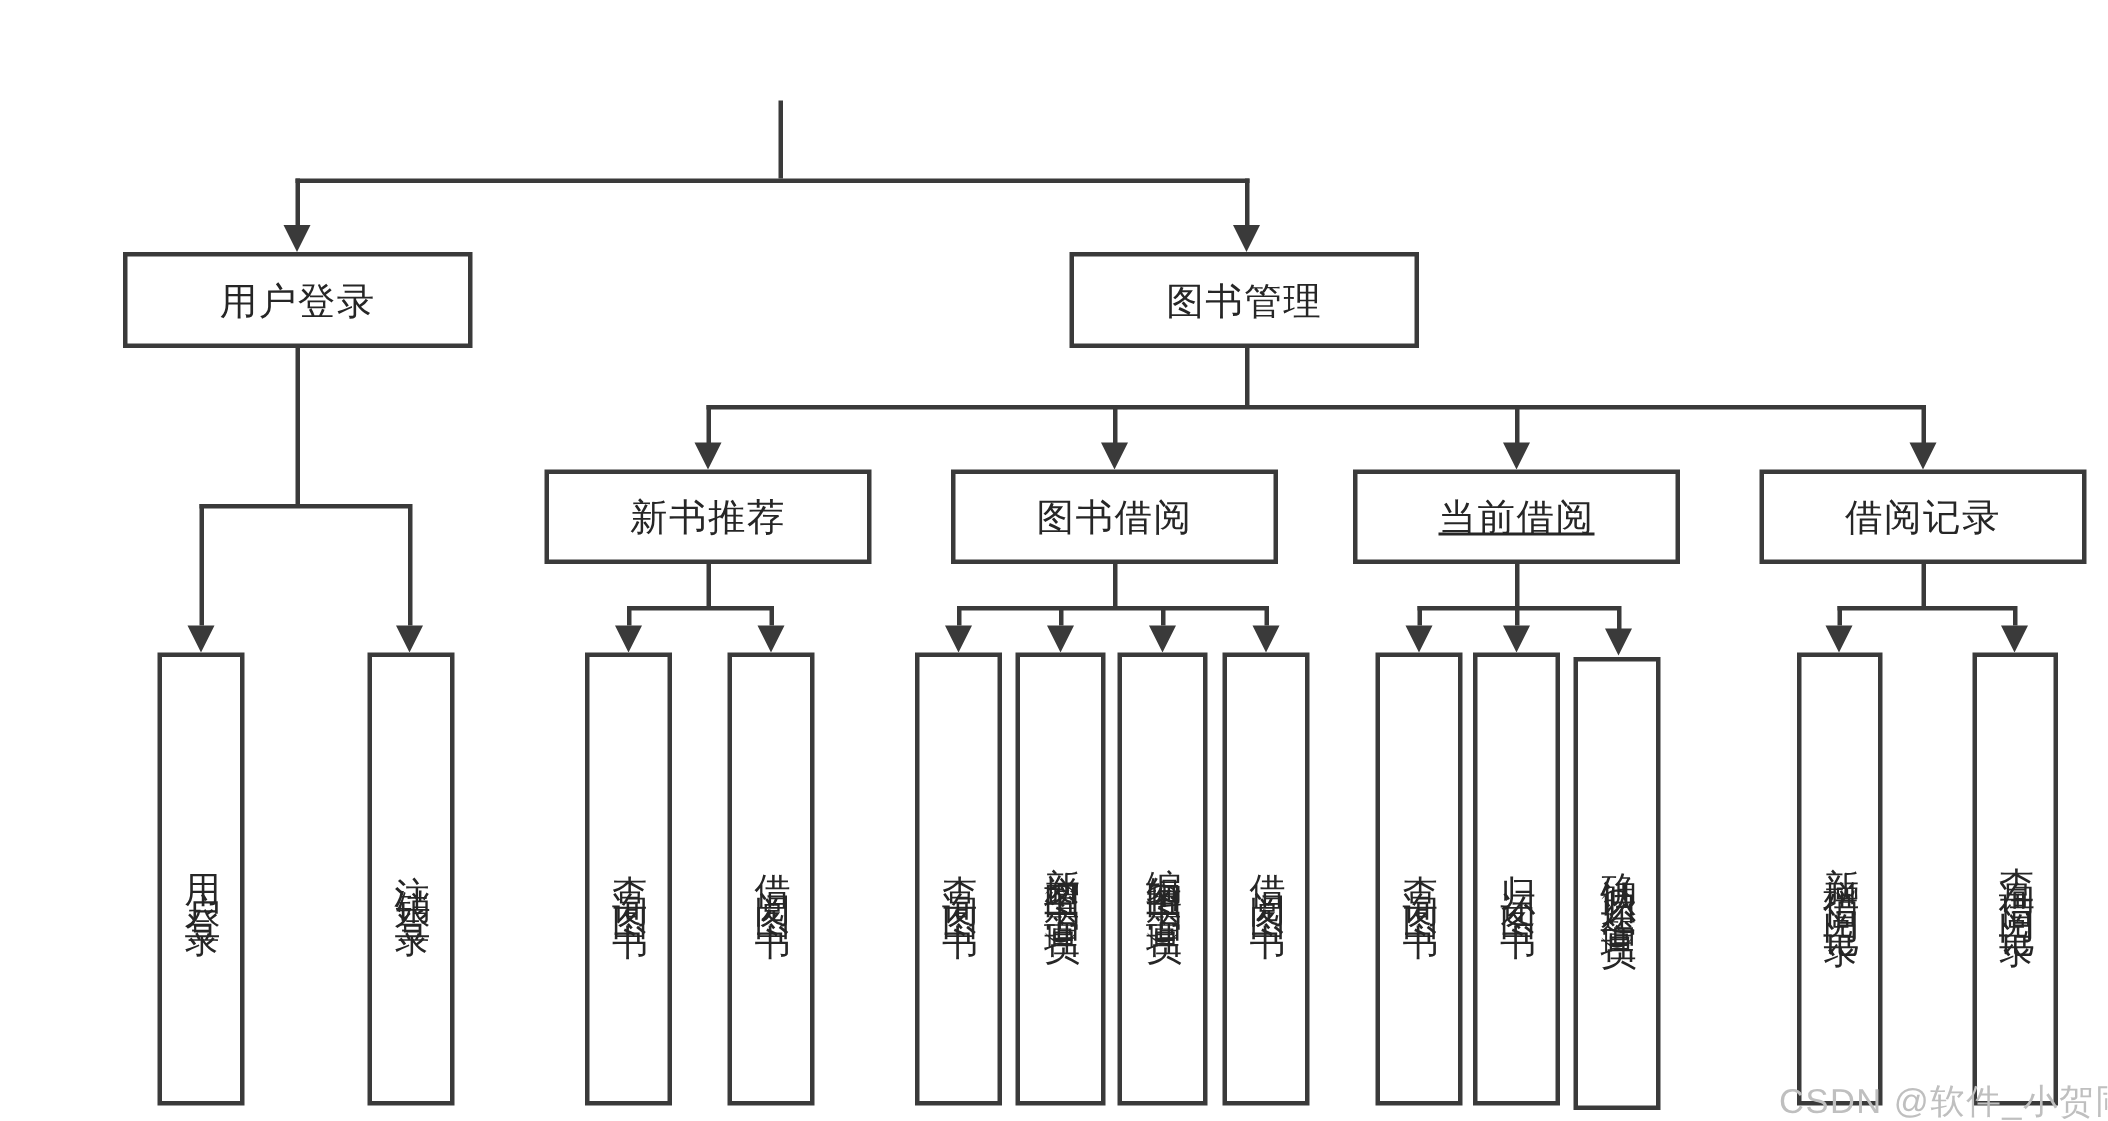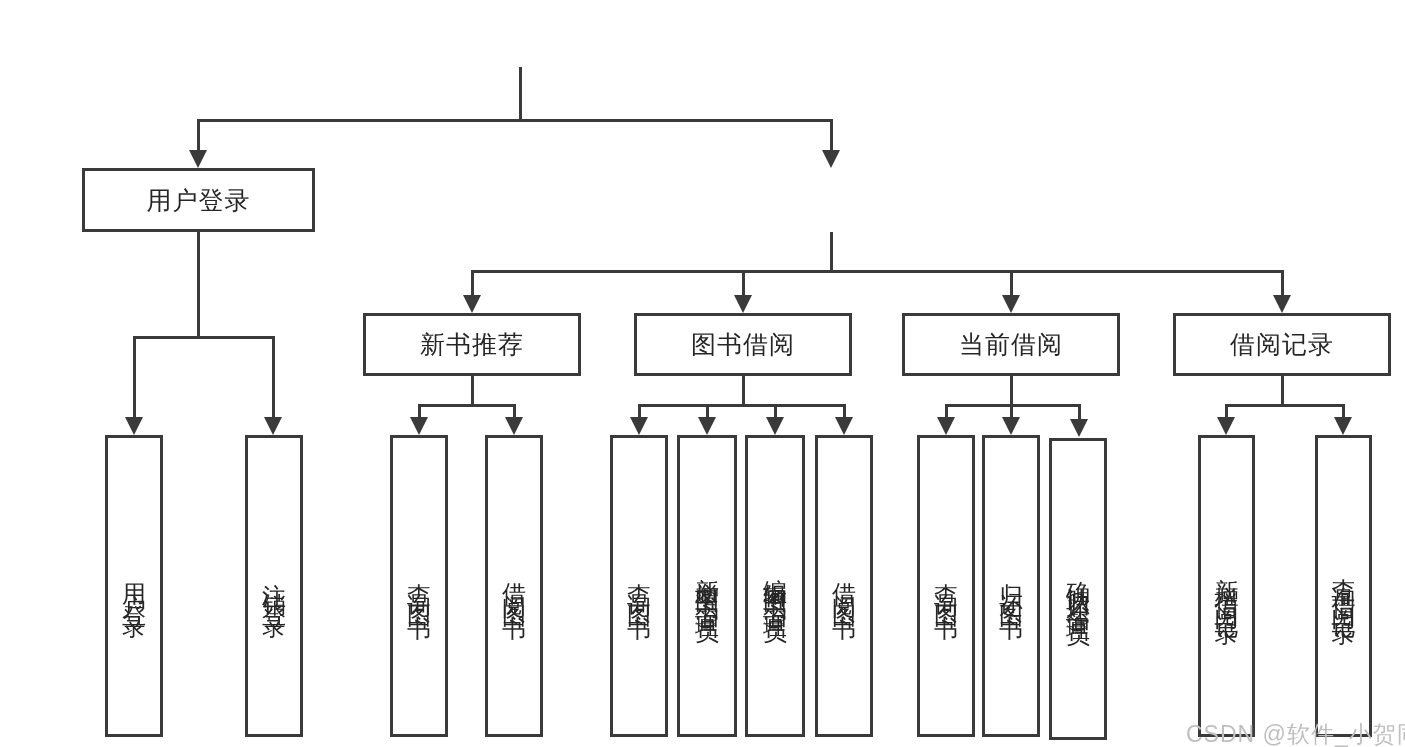--- a/index.html
+++ b/index.html
@@ -40,20 +40,23 @@
   <div class="vline" style="left:519px;top:67px;height:52px;"></div>
   <div class="hline" style="left:197px;top:119px;width:636px;"></div>
   <div class="vline" style="left:197px;top:119px;height:33px;"></div>
   <div class="arrow" style="left:189px;top:150px;"></div>
   <div class="vline" style="left:830px;top:119px;height:33px;"></div>
   <div class="arrow" style="left:822px;top:150px;"></div>
 
   <div class="box" style="left:82px;top:168px;width:233px;height:64px;">
     <span class="hlabel">用户登录</span>
   </div>
+  <div class="box" style="left:713px;top:168px;width:233px;height:64px;">
+    <span class="hlabel">图书管理</span>
+  </div>
 
   <div class="vline" style="left:197px;top:232px;height:105px;"></div>
   <div class="hline" style="left:133px;top:336px;width:141px;"></div>
   <div class="vline" style="left:133px;top:336px;height:81px;"></div>
   <div class="arrow" style="left:125px;top:417px;"></div>
   <div class="vline" style="left:272px;top:336px;height:81px;"></div>
   <div class="arrow" style="left:264px;top:417px;"></div>
 
   <div class="vline" style="left:830px;top:232px;height:39px;"></div>
   <div class="hline" style="left:471px;top:270px;width:812px;"></div>
@@ -65,21 +68,21 @@
   <div class="arrow" style="left:1002px;top:295px;"></div>
   <div class="vline" style="left:1281px;top:270px;height:27px;"></div>
   <div class="arrow" style="left:1273px;top:295px;"></div>
 
   <div class="box" style="left:363px;top:313px;width:218px;height:63px;">
     <span class="hlabel">新书推荐</span>
   </div>
   <div class="box" style="left:634px;top:313px;width:218px;height:63px;">
     <span class="hlabel">图书借阅</span>
   </div>
-  <div class="box" style="left:902px;top:313px;width:218px;height:63px;">
+  <div class="box" style="left:902px;top:313px;width:218px;height:63px;text-decoration:underline;">
     <span class="hlabel">当前借阅</span>
   </div>
   <div class="box" style="left:1173px;top:313px;width:218px;height:63px;">
     <span class="hlabel">借阅记录</span>
   </div>
 
   <div class="vline" style="left:471px;top:376px;height:29px;"></div>
   <div class="hline" style="left:418px;top:404px;width:98px;"></div>
   <div class="vline" style="left:418px;top:404px;height:13px;"></div>
   <div class="arrow" style="left:410px;top:417px;"></div>

